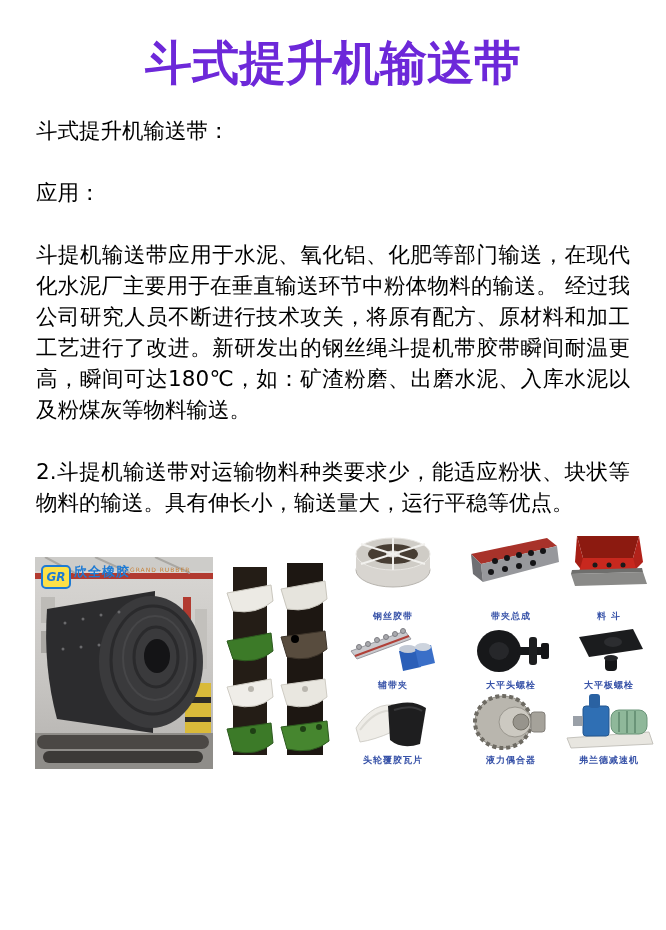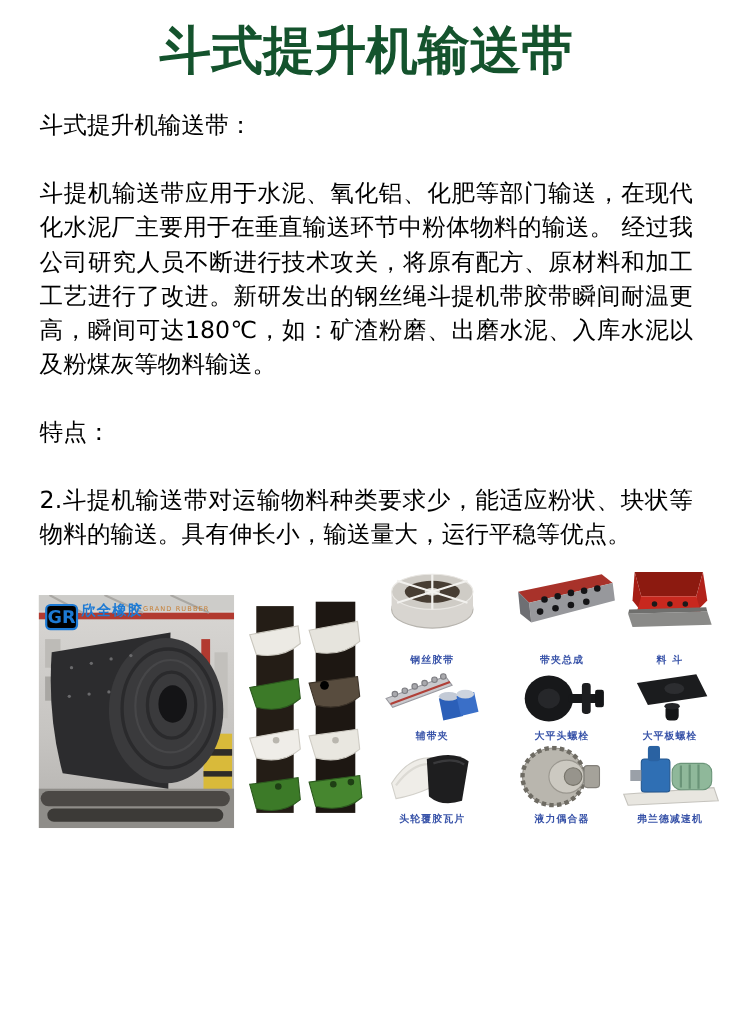--- a/index.html
+++ b/index.html
@@ -1,25 +1,25 @@
 <!DOCTYPE html>
 <html><head>
 <meta charset="utf-8">
 <style>
   html,body{margin:0;padding:0;}
   body{width:666px;height:930px;background:#ffffff;font-family:"DejaVu Sans","Liberation Sans",sans-serif;color:#000;overflow:hidden;}
   .page{position:relative;width:666px;height:930px;background:#fff;}
-  .title{margin:0;padding-top:18px;text-align:center;font-size:47px;font-weight:bold;color:#14532d;line-height:1.25;}
+  .title{margin:16px;padding-top:18px;text-align:center;font-size:47px;font-weight:bold;color:#6d28d9;line-height:1.25;}
   .content{margin:22px 36px 16px 36px;font-size:21.5px;line-height:31px;text-align:justify;}
   .content p{margin:0 0 31px 0;}
   
   .gallery{position:absolute;left:0;top:648;width:666px;height:240px;}
   .photo-left{position:absolute;left:35px;top:8px;width:178px;height:212px;overflow:hidden;}
   .logo{position:absolute;left:6px;top:8px;display:flex;align-items:flex-start;gap:3px;z-index:5;}
-  .logo-box{width:26px;height:20px;border:2px solid #1d7ad4;border-radius:5px;background:#000000;color:#1d7ad4;font-weight:bold;font-size:16px;display:flex;align-items:center;justify-content:center;}
+  .logo-box{width:26px;height:20px;border:2px solid #1d7ad4;border-radius:5px;background:#fde047;color:#1d7ad4;font-weight:bold;font-size:12px;display:flex;align-items:center;justify-content:center;font-style:italic;}
   .logo-words{display:flex;flex-direction:row;line-height:1;}
   .logo-cn{color:#1d7ad4;font-weight:bold;font-size:13px;letter-spacing:1px;}
   .logo-en{color:#c77f35;font-size:6px;letter-spacing:1px;margin-top:2px;}
   .photo-board{position:absolute;left:225px;top:12px;width:112px;height:200px;}
   
   .cell{position:absolute;width:106px;display:flex;flex-direction:column;align-items:center;justify-content:flex-end;}
   .cell .img{display:flex;align-items:flex-end;justify-content:center;}
   .plabel{margin-top:4px;font-size:9px;font-weight:bold;color:#3752a8;letter-spacing:1px;white-space:nowrap;}
   .r1{top:0;height:74px;gap:16px;}
   .r2{top:85px;height:58px;}
@@ -28,22 +28,22 @@
 </style>
 </head>
 <body>
 
 <div class="page">
 
   <h1 class="title">斗式提升机输送带</h1>
 
   <div class="content">
     <p>斗式提升机输送带：</p>
+    <p>应用：</p>
     <p>斗提机输送带应用于水泥、氧化铝、化肥等部门输送，在现代化水泥厂主要用于在垂直输送环节中粉体物料的输送。 经过我公司研究人员不断进行技术攻关，将原有配方、原材料和加工工艺进行了改进。新研发出的钢丝绳斗提机带胶带瞬间耐温更高，瞬间可达180℃，如：矿渣粉磨、出磨水泥、入库水泥以及粉煤灰等物料输送。</p>
-    <p>特点：</p>
     <p>2.斗提机输送带对运输物料种类要求少，能适应粉状、块状等物料的输送。具有伸长小，输送量大，运行平稳等优点。</p>
   </div>
 
   <div class="gallery">
 
     <div class="photo-left">
       <svg width="178" height="212" viewBox="0 0 178 212">
         <defs>
           <linearGradient id="bg" x1="0" y1="0" x2="0" y2="1">
             <stop offset="0" stop-color="#d9d7d4"></stop>

